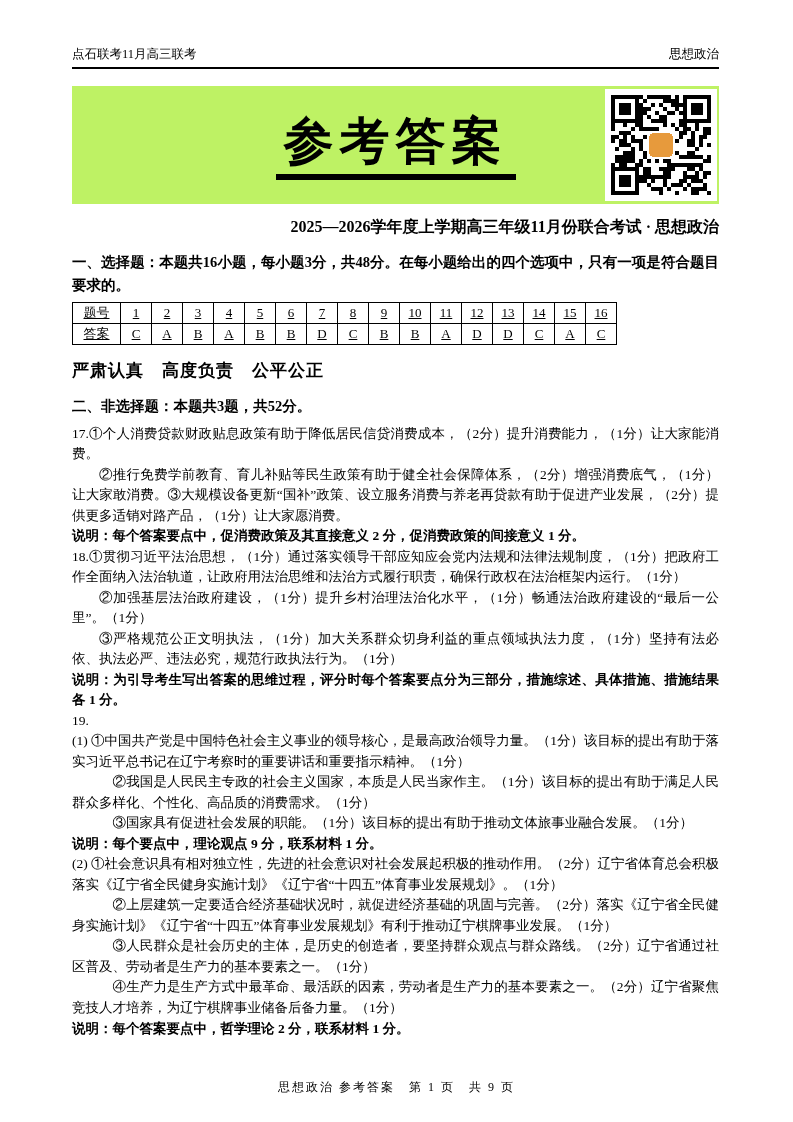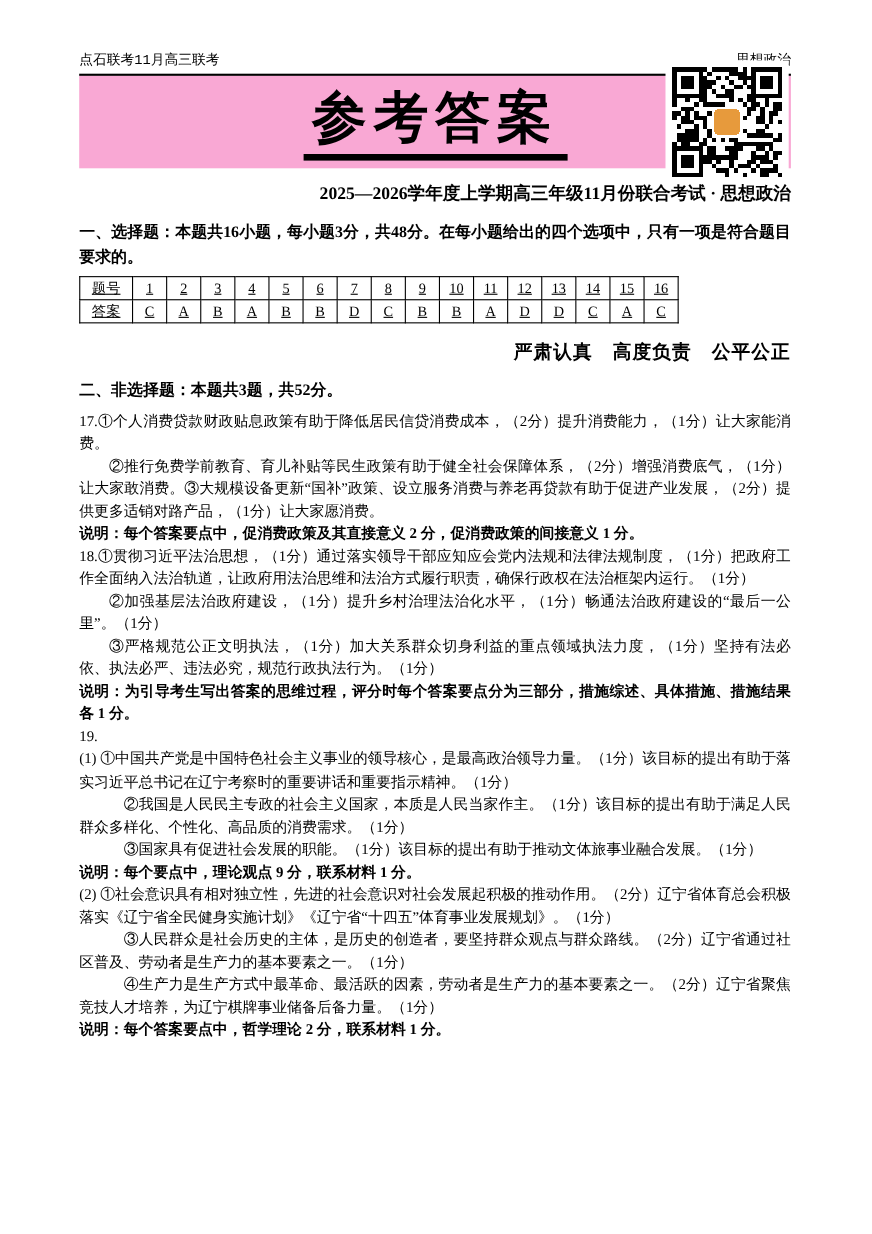--- a/index.html
+++ b/index.html
@@ -5,25 +5,25 @@
   * { margin:0; padding:0; box-sizing:border-box; }
   html, body { background:#ffffff; }
   body {
     width:793px; height:1122px; overflow:hidden; position:relative;
     font-family:"Liberation Serif","DejaVu Serif",serif; color:#000;
   }
   .page { position:relative; width:100%; height:100%; padding:46px 74px 0 72px; }
 
   .doc-header {
     display:flex; justify-content:space-between; align-items:flex-end;
-    font-size:12.5px; padding-bottom:4px; border-bottom:2px solid #000;font-family:Liberation Mono, monospace;
+    font-size:12.5px; padding-bottom:4px; border-bottom:2px solid #000;
   }
 
   .banner {
-    height:84px; background:#f9a8d4;
+    margin-top:17px; height:118px; background:#bef264;
     display:flex; align-items:center; justify-content:center; position:relative;
   }
   .banner-title {
     font-family:"Liberation Sans","DejaVu Sans",sans-serif;
     font-weight:bold; font-size:50px; letter-spacing:6px; line-height:1.25;
     border-bottom:6px solid #000; padding:0 8px 2px 8px;
   }
   .qr-box {
     position:absolute; right:2px; top:50%; transform:translateY(-50%);
     width:112px; height:112px; background:#fff;
@@ -34,21 +34,21 @@
 
   .sec-heading { margin-top:13px; font-weight:bold; font-size:14.5px; line-height:1.6; text-align:justify; }
 
   .ans-table { border-collapse:collapse; margin-top:5px; table-layout:fixed; }
   .ans-table td {
     border:1px solid #000; width:31px; height:21px;
     text-align:center; vertical-align:middle; font-size:13px; padding:0;text-decoration:underline;
   }
   .ans-table td.lbl { width:48px; }
 
-  .motto { margin-top:14px; text-align:right; font-weight:bold; font-size:17px; letter-spacing:1px; }
+  .motto { margin-top:14px; text-align:left; font-weight:bold; font-size:17px; letter-spacing:1px; }
   .motto2 { margin-top:16px; }
 
   .answers-body { margin-top:5px; }
   .para { font-size:13.5px; line-height:1.52; text-align:justify; }
   .ind0 { text-indent:0; }
   .ind2 { text-indent:2em; }
   .ind3 { text-indent:3em; }
   .bold { font-weight:bold; }
 
   .footer {
@@ -349,19 +349,21 @@
       <p class="para ind0">18.①贯彻习近平法治思想，（1分）通过落实领导干部应知应会党内法规和法律法规制度，（1分）把政府工作全面纳入法治轨道，让政府用法治思维和法治方式履行职责，确保行政权在法治框架内运行。（1分）</p>
       <p class="para ind2">②加强基层法治政府建设，（1分）提升乡村治理法治化水平，（1分）畅通法治政府建设的“最后一公里”。（1分）</p>
       <p class="para ind2">③严格规范公正文明执法，（1分）加大关系群众切身利益的重点领域执法力度，（1分）坚持有法必依、执法必严、违法必究，规范行政执法行为。（1分）</p>
       <p class="para ind0 bold">说明：为引导考生写出答案的思维过程，评分时每个答案要点分为三部分，措施综述、具体措施、措施结果各 1 分。</p>
       <p class="para ind0">19.</p>
       <p class="para ind0">(1) ①中国共产党是中国特色社会主义事业的领导核心，是最高政治领导力量。（1分）该目标的提出有助于落实习近平总书记在辽宁考察时的重要讲话和重要指示精神。（1分）</p>
       <p class="para ind3">②我国是人民民主专政的社会主义国家，本质是人民当家作主。（1分）该目标的提出有助于满足人民群众多样化、个性化、高品质的消费需求。（1分）</p>
       <p class="para ind3">③国家具有促进社会发展的职能。（1分）该目标的提出有助于推动文体旅事业融合发展。（1分）</p>
       <p class="para ind0 bold">说明：每个要点中，理论观点 9 分，联系材料 1 分。</p>
       <p class="para ind0">(2) ①社会意识具有相对独立性，先进的社会意识对社会发展起积极的推动作用。（2分）辽宁省体育总会积极落实《辽宁省全民健身实施计划》《辽宁省“十四五”体育事业发展规划》。（1分）</p>
+      <p class="para ind3">②上层建筑一定要适合经济基础状况时，就促进经济基础的巩固与完善。（2分）落实《辽宁省全民健身实施计划》《辽宁省“十四五”体育事业发展规划》有利于推动辽宁棋牌事业发展。（1分）</p>
       <p class="para ind3">③人民群众是社会历史的主体，是历史的创造者，要坚持群众观点与群众路线。（2分）辽宁省通过社区普及、劳动者是生产力的基本要素之一。（1分）</p>
       <p class="para ind3">④生产力是生产方式中最革命、最活跃的因素，劳动者是生产力的基本要素之一。（2分）辽宁省聚焦竞技人才培养，为辽宁棋牌事业储备后备力量。（1分）</p>
       <p class="para ind0 bold">说明：每个答案要点中，哲学理论 2 分，联系材料 1 分。</p>
     </div>
 
+  <div class="footer">思想政治 参考答案　第 1 页　共 9 页</div>
 
 </div>
 
 </body></html>

